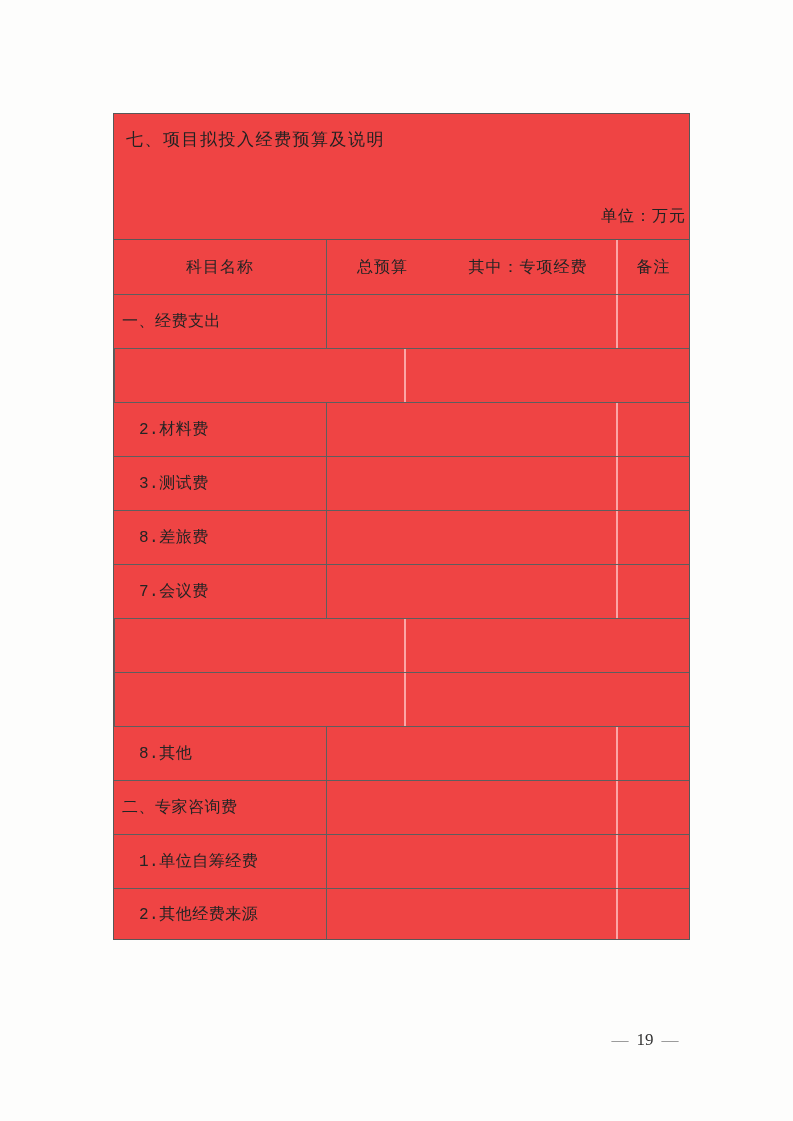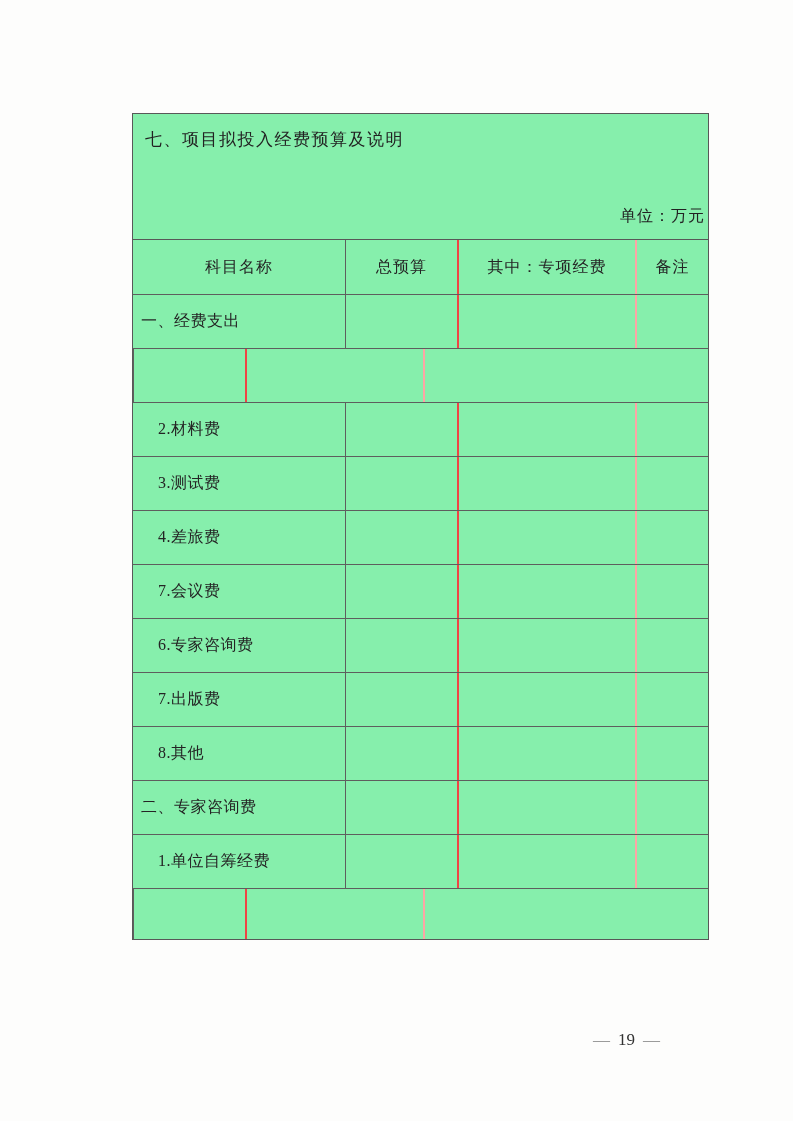--- a/index.html
+++ b/index.html
@@ -10,22 +10,21 @@
     font-family: "Liberation Serif", "DejaVu Serif", serif;
     color: #2b2b2b;
     overflow: hidden;
   }
   .form-table {
     position: absolute;
     left: 113px;
     top: 113px;
     width: 577px;
     border: 1px solid #585858;
-    background: #86efac;
-    margin-left: 19px;
+    background: #ef4444;
   }
   .title-block {
     position: relative;
     height: 126px;
     border-bottom: 1px solid #585858;
   }
   .form-title {
     position: absolute;
     left: 12px;
     top: 14px;
@@ -48,35 +47,37 @@
     align-items: center;
   }
   .trow:last-child { border-bottom: none; height: 50px; }
   .header-row { height: 55px; }
   .cell {
     height: 100%;
     display: flex;
     align-items: center;
     font-size: 16px;
     color: #242424;
+    font-family: Liberation Mono, monospace;
   }
   .c1 { width: 212px; }
   .c2 { width: 112px; border-left: 1px solid #5e5e5e; }
   .c3 { width: 178px; border-left: 2px solid #ef4444; }
   .c4 { flex: 1; border-left: 2px solid #fca5a5; }
   .center { justify-content: center; text-align: center; }
   .header-row .cell { letter-spacing: 1px; }
   .row-label { letter-spacing: 0.5px; }
   .indent-section { padding-left: 8px; }
   .indent-item { padding-left: 25px; }
   .page-number {
     position: absolute;
     left: 585px;
     top: 1030px;
     width: 120px;
+    text-align: center;
     font-size: 17px;
     color: #333;
     white-space: nowrap;
   }
   .page-number .dash { color: #8a8a8a; padding: 0 8px; }
 </style>
 </head>
 <body>
 
 <div class="form-table">
@@ -108,39 +109,37 @@
         <div class="cell c3 center"></div>
         <div class="cell c4 center"></div>
       </div>
       <div class="trow">
         <div class="cell c1 row-label indent-item">3.测试费</div>
         <div class="cell c2 center"></div>
         <div class="cell c3 center"></div>
         <div class="cell c4 center"></div>
       </div>
       <div class="trow">
-        <div class="cell c1 row-label indent-item">4.差旅费</div>
+        <div class="cell c1 row-label indent-item">8.差旅费</div>
         <div class="cell c2 center"></div>
         <div class="cell c3 center"></div>
         <div class="cell c4 center"></div>
       </div>
       <div class="trow">
         <div class="cell c1 row-label indent-item">7.会议费</div>
         <div class="cell c2 center"></div>
         <div class="cell c3 center"></div>
         <div class="cell c4 center"></div>
       </div>
       <div class="trow">
-        <div class="cell c1 row-label indent-item">6.专家咨询费</div>
         <div class="cell c2 center"></div>
         <div class="cell c3 center"></div>
         <div class="cell c4 center"></div>
       </div>
       <div class="trow">
-        <div class="cell c1 row-label indent-item">7.出版费</div>
         <div class="cell c2 center"></div>
         <div class="cell c3 center"></div>
         <div class="cell c4 center"></div>
       </div>
       <div class="trow">
         <div class="cell c1 row-label indent-item">8.其他</div>
         <div class="cell c2 center"></div>
         <div class="cell c3 center"></div>
         <div class="cell c4 center"></div>
       </div>
@@ -150,20 +149,21 @@
         <div class="cell c3 center"></div>
         <div class="cell c4 center"></div>
       </div>
       <div class="trow">
         <div class="cell c1 row-label indent-item">1.单位自筹经费</div>
         <div class="cell c2 center"></div>
         <div class="cell c3 center"></div>
         <div class="cell c4 center"></div>
       </div>
       <div class="trow">
+        <div class="cell c1 row-label indent-item">2.其他经费来源</div>
         <div class="cell c2 center"></div>
         <div class="cell c3 center"></div>
         <div class="cell c4 center"></div>
       </div>
     </div>
 </div>
 
 <div class="page-number">
   <span class="dash">—</span><span>19</span><span class="dash">—</span>
 </div>

